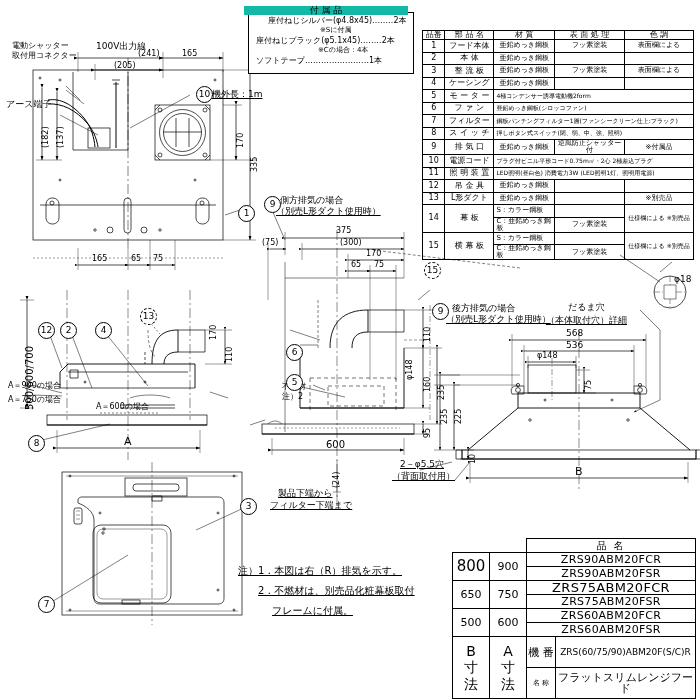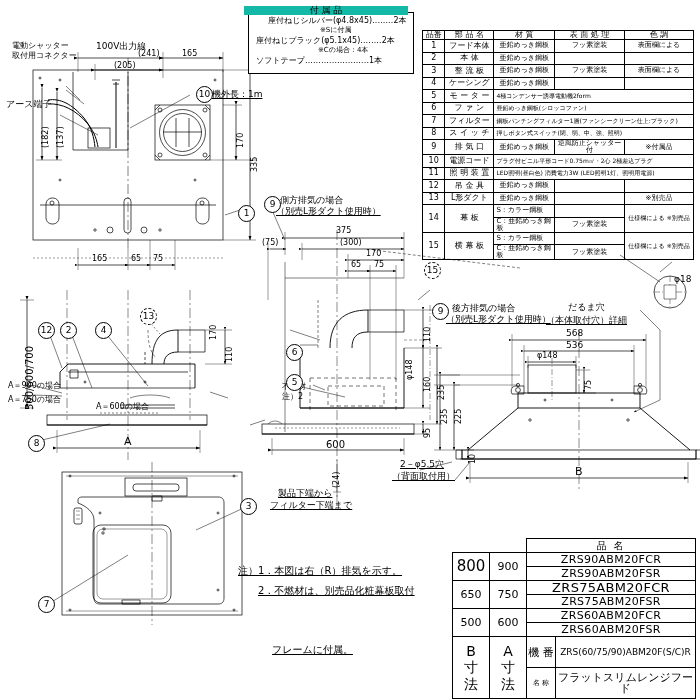--- a/index.html
+++ b/index.html
@@ -511,21 +511,21 @@
 <div class="t f8 rot90" style="left:469px;top:464px;">10</div>
 <div class="t f11" style="left:575px;top:466px;">B</div>
 <div class="t f9 ul" style="left:400px;top:460px;">2－φ5.5穴</div>
 <div class="t f9 ul" style="left:392px;top:472px;">（背面取付用）</div>
 
 <div class="t f9 ul" style="left:278px;top:489px;">製品下端から</div>
 <div class="t f9 ul" style="left:270px;top:501px;">フィルター下端まで</div>
 
 <div class="t f10 ul" style="left:238px;top:566px;">注）1．本図は右（R）排気を示す。</div>
 <div class="t f10 ul" style="left:258px;top:586px;">2．不燃材は、別売品化粧幕板取付</div>
-<div class="t f10 ul" style="left:272px;top:606px;margin-top:39px;">フレームに付属。</div>
+<div class="t f10 ul" style="left:272px;top:606px;">フレームに付属。</div>
 
 <div class="lbl-cir" style="left:238px;top:205px;">1</div>
 <div class="lbl-cir" style="left:60px;top:322px;">2</div>
 <div class="lbl-cir" style="left:240px;top:498px;">3</div>
 <div class="lbl-cir" style="left:95px;top:322px;">4</div>
 <div class="lbl-cir" style="left:286px;top:374px;">5</div>
 <div class="lbl-cir" style="left:286px;top:344px;">6</div>
 <div class="lbl-cir" style="left:38px;top:596px;">7</div>
 <div class="lbl-cir" style="left:28px;top:435px;">8</div>
 <div class="lbl-cir" style="left:264px;top:196px;">9</div>

